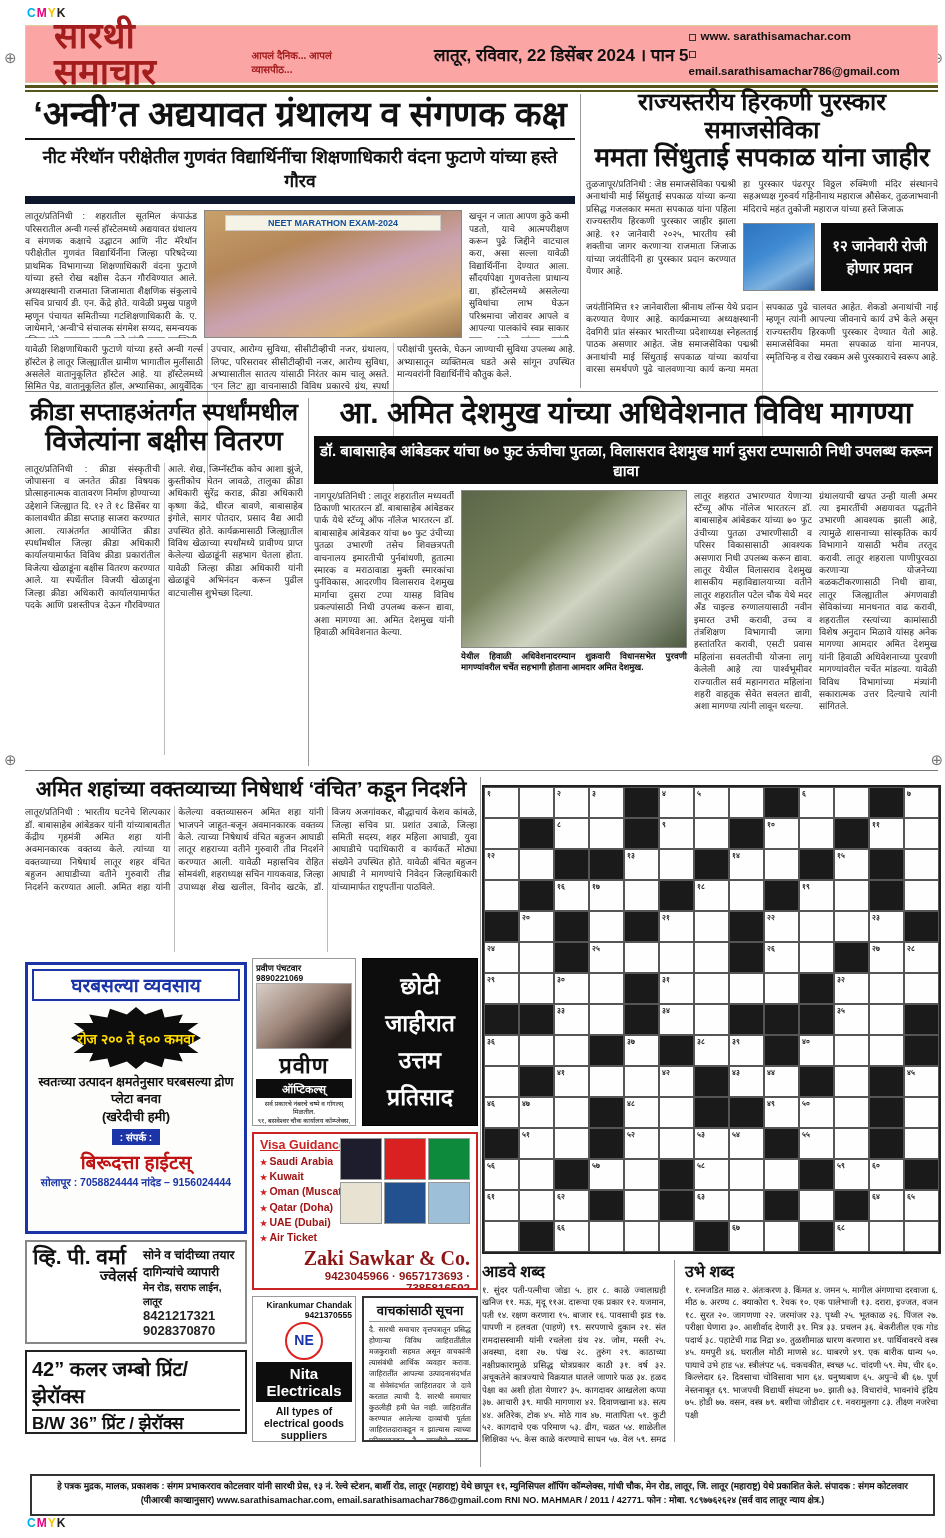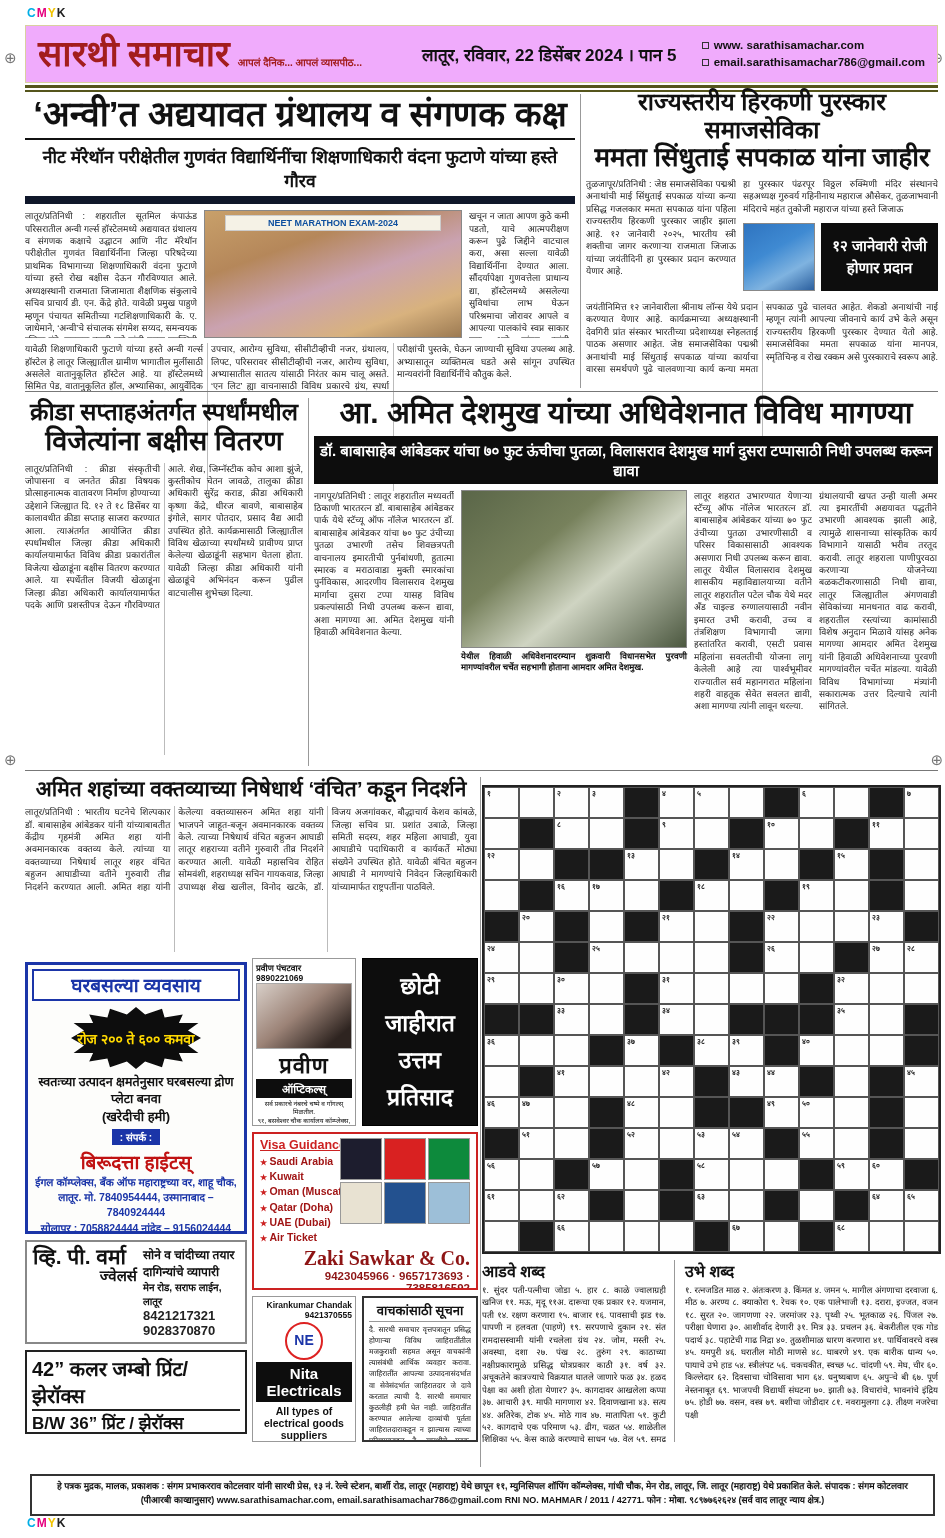--- a/index.html
+++ b/index.html
@@ -4,21 +4,21 @@
 <style>
   html,body{margin:0;padding:0;background:#e8e8e4;}
   #page{position:relative;width:945px;height:1538px;background:#ffffff;margin:0 auto;
         font-family:"Liberation Sans",sans-serif;color:#111;overflow:hidden;}
   .abs{position:absolute;}
   .regmark{position:absolute;color:#777;font-size:15px;line-height:1;}
   .cmyk{position:absolute;font-weight:bold;font-size:12px;letter-spacing:1px;}
   .cmyk .c{color:#00aee6}.cmyk .m{color:#e6007e}.cmyk .y{color:#f2c400}.cmyk .k{color:#222}
 
   
-  #mast{background:#f0abfc;border:1px solid #d9d0a0;display:flex;align-items:center;padding:4px 12px;box-sizing:border-box;}
+  #mast{background:#fca5a5;border:1px solid #d9d0a0;display:flex;align-items:center;padding:4px 28px;box-sizing:border-box;}
   #mast-title{color:#a31d1d;font-family:"Liberation Serif",serif;font-weight:bold;font-size:36px;line-height:1;}
   #mast-tag{color:#a31d1d;font-size:10px;font-weight:bold;margin-left:8px;margin-top:16px;}
   #mast-date{font-weight:bold;font-size:17px;margin-left:60px;white-space:nowrap;}
   #mast-urls{margin-left:auto;font-size:11.5px;font-weight:bold;line-height:1.5;}
   #mast-urls .b{display:inline-block;width:5px;height:5px;border:1px solid #333;margin-right:5px;vertical-align:middle;}
   .oliverule{border-top:3px solid #55551c;border-bottom:2px solid #55551c;height:2px;background:#fff;}
 
   .hl{font-weight:bold;text-align:center;line-height:1.15;}
   .subhl{font-weight:bold;text-align:center;border-top:2px solid #111;border-bottom:8px solid #0f172a;padding:4px 2px;}
   .blackstrip{background:#0d0d0d;color:#fff;font-weight:bold;text-align:center;padding:4px 6px;}
@@ -533,21 +533,20 @@
     </div>
   </div>
 
   <div class="ad" id="ad-ghar" style="left:25px;top:962px;width:222px;height:272px;">
     <div class="t1">घरबसल्या व्यवसाय</div>
     <div class="star">रोज २०० ते ६०० कमवा</div>
     <div class="l1">स्वतःच्या उत्पादन क्षमतेनुसार घरबसल्या द्रोण प्लेटा बनवा</div>
     <div class="l2">(खरेदीची हमी)</div>
     <div><span class="cn">: संपर्क :</span></div>
     <div class="brand">बिरूदत्ता हाईटस्</div>
-    <div class="addr">ईगल कॉम्प्लेक्स, बँक ऑफ महाराष्ट्रच्या वर, शाहू चौक, लातूर. मो. 7840954444, उस्मानाबाद – 7840924444</div>
     <div class="addr">सोलापूर : 7058824444   नांदेड – 9156024444</div>
   </div>
 
   <div class="ad" id="ad-varma" style="left:25px;top:1240px;width:222px;height:104px;">
     <div style="display:flex;gap:6px;">
       <div style="width:104px;">
         <div class="nm">व्हि. पी. वर्मा</div>
         <div class="nm" style="font-size:15px;text-align:right;">ज्वेलर्स</div>
       </div>
       <div style="flex:1;">

